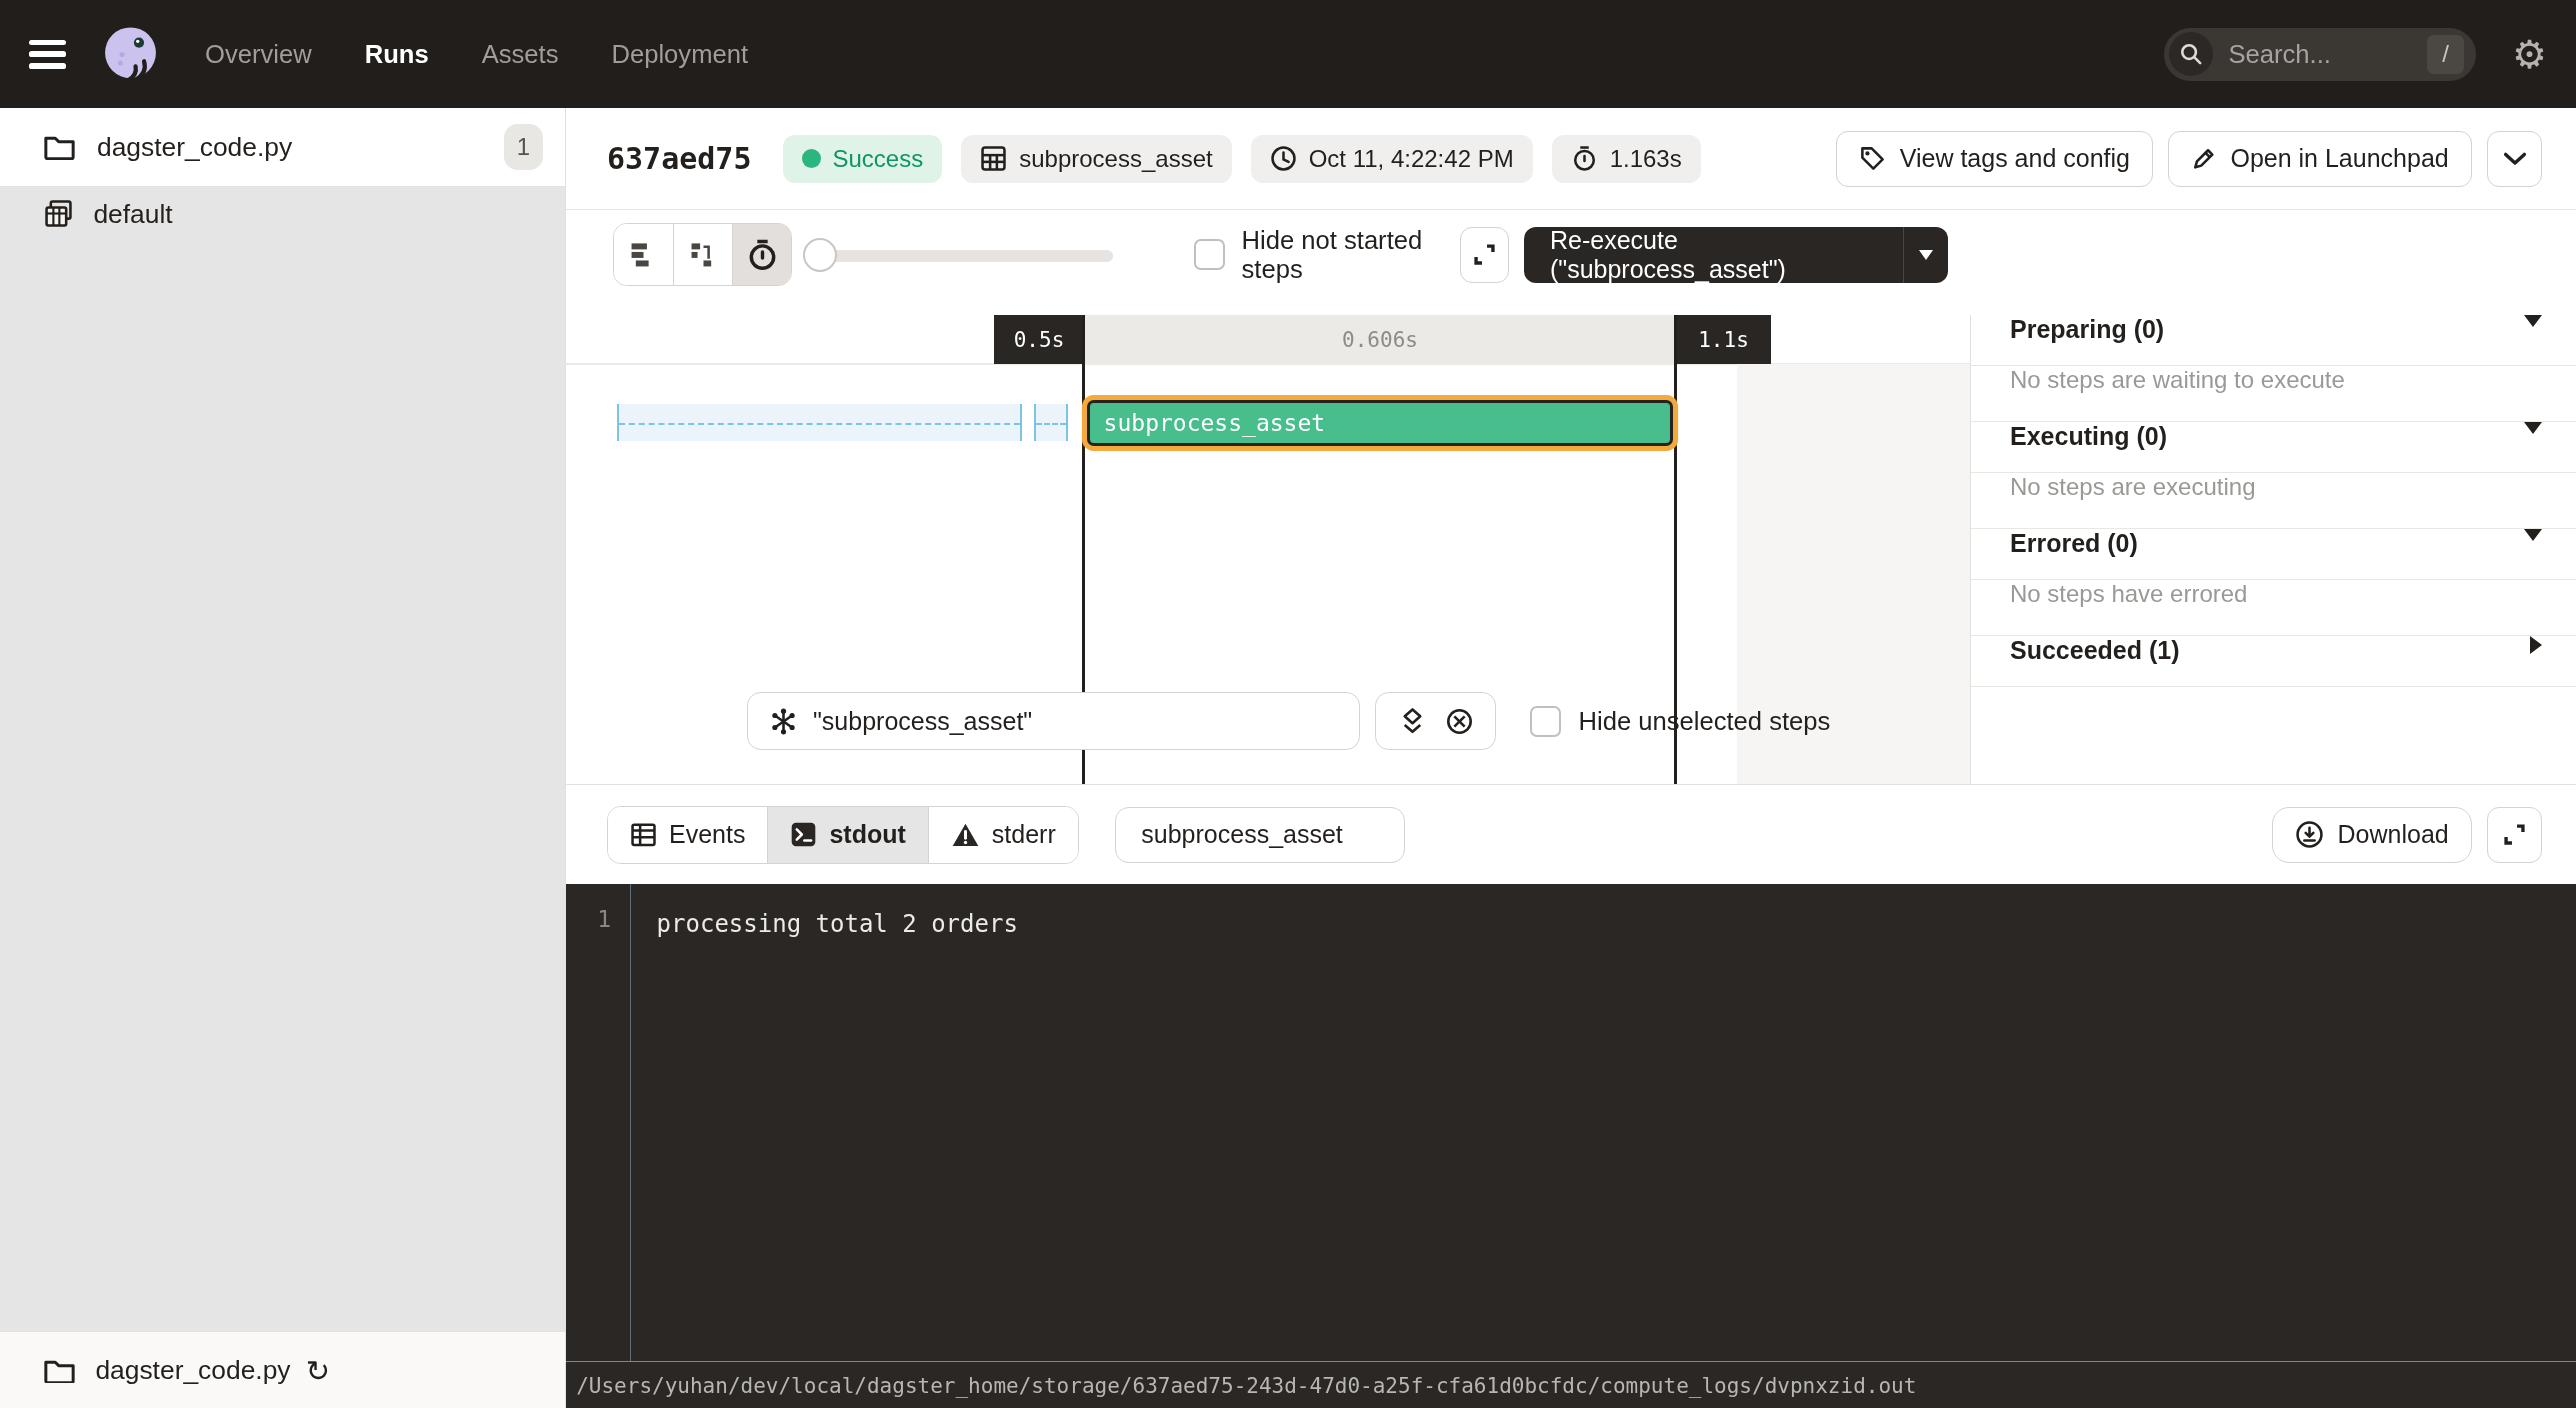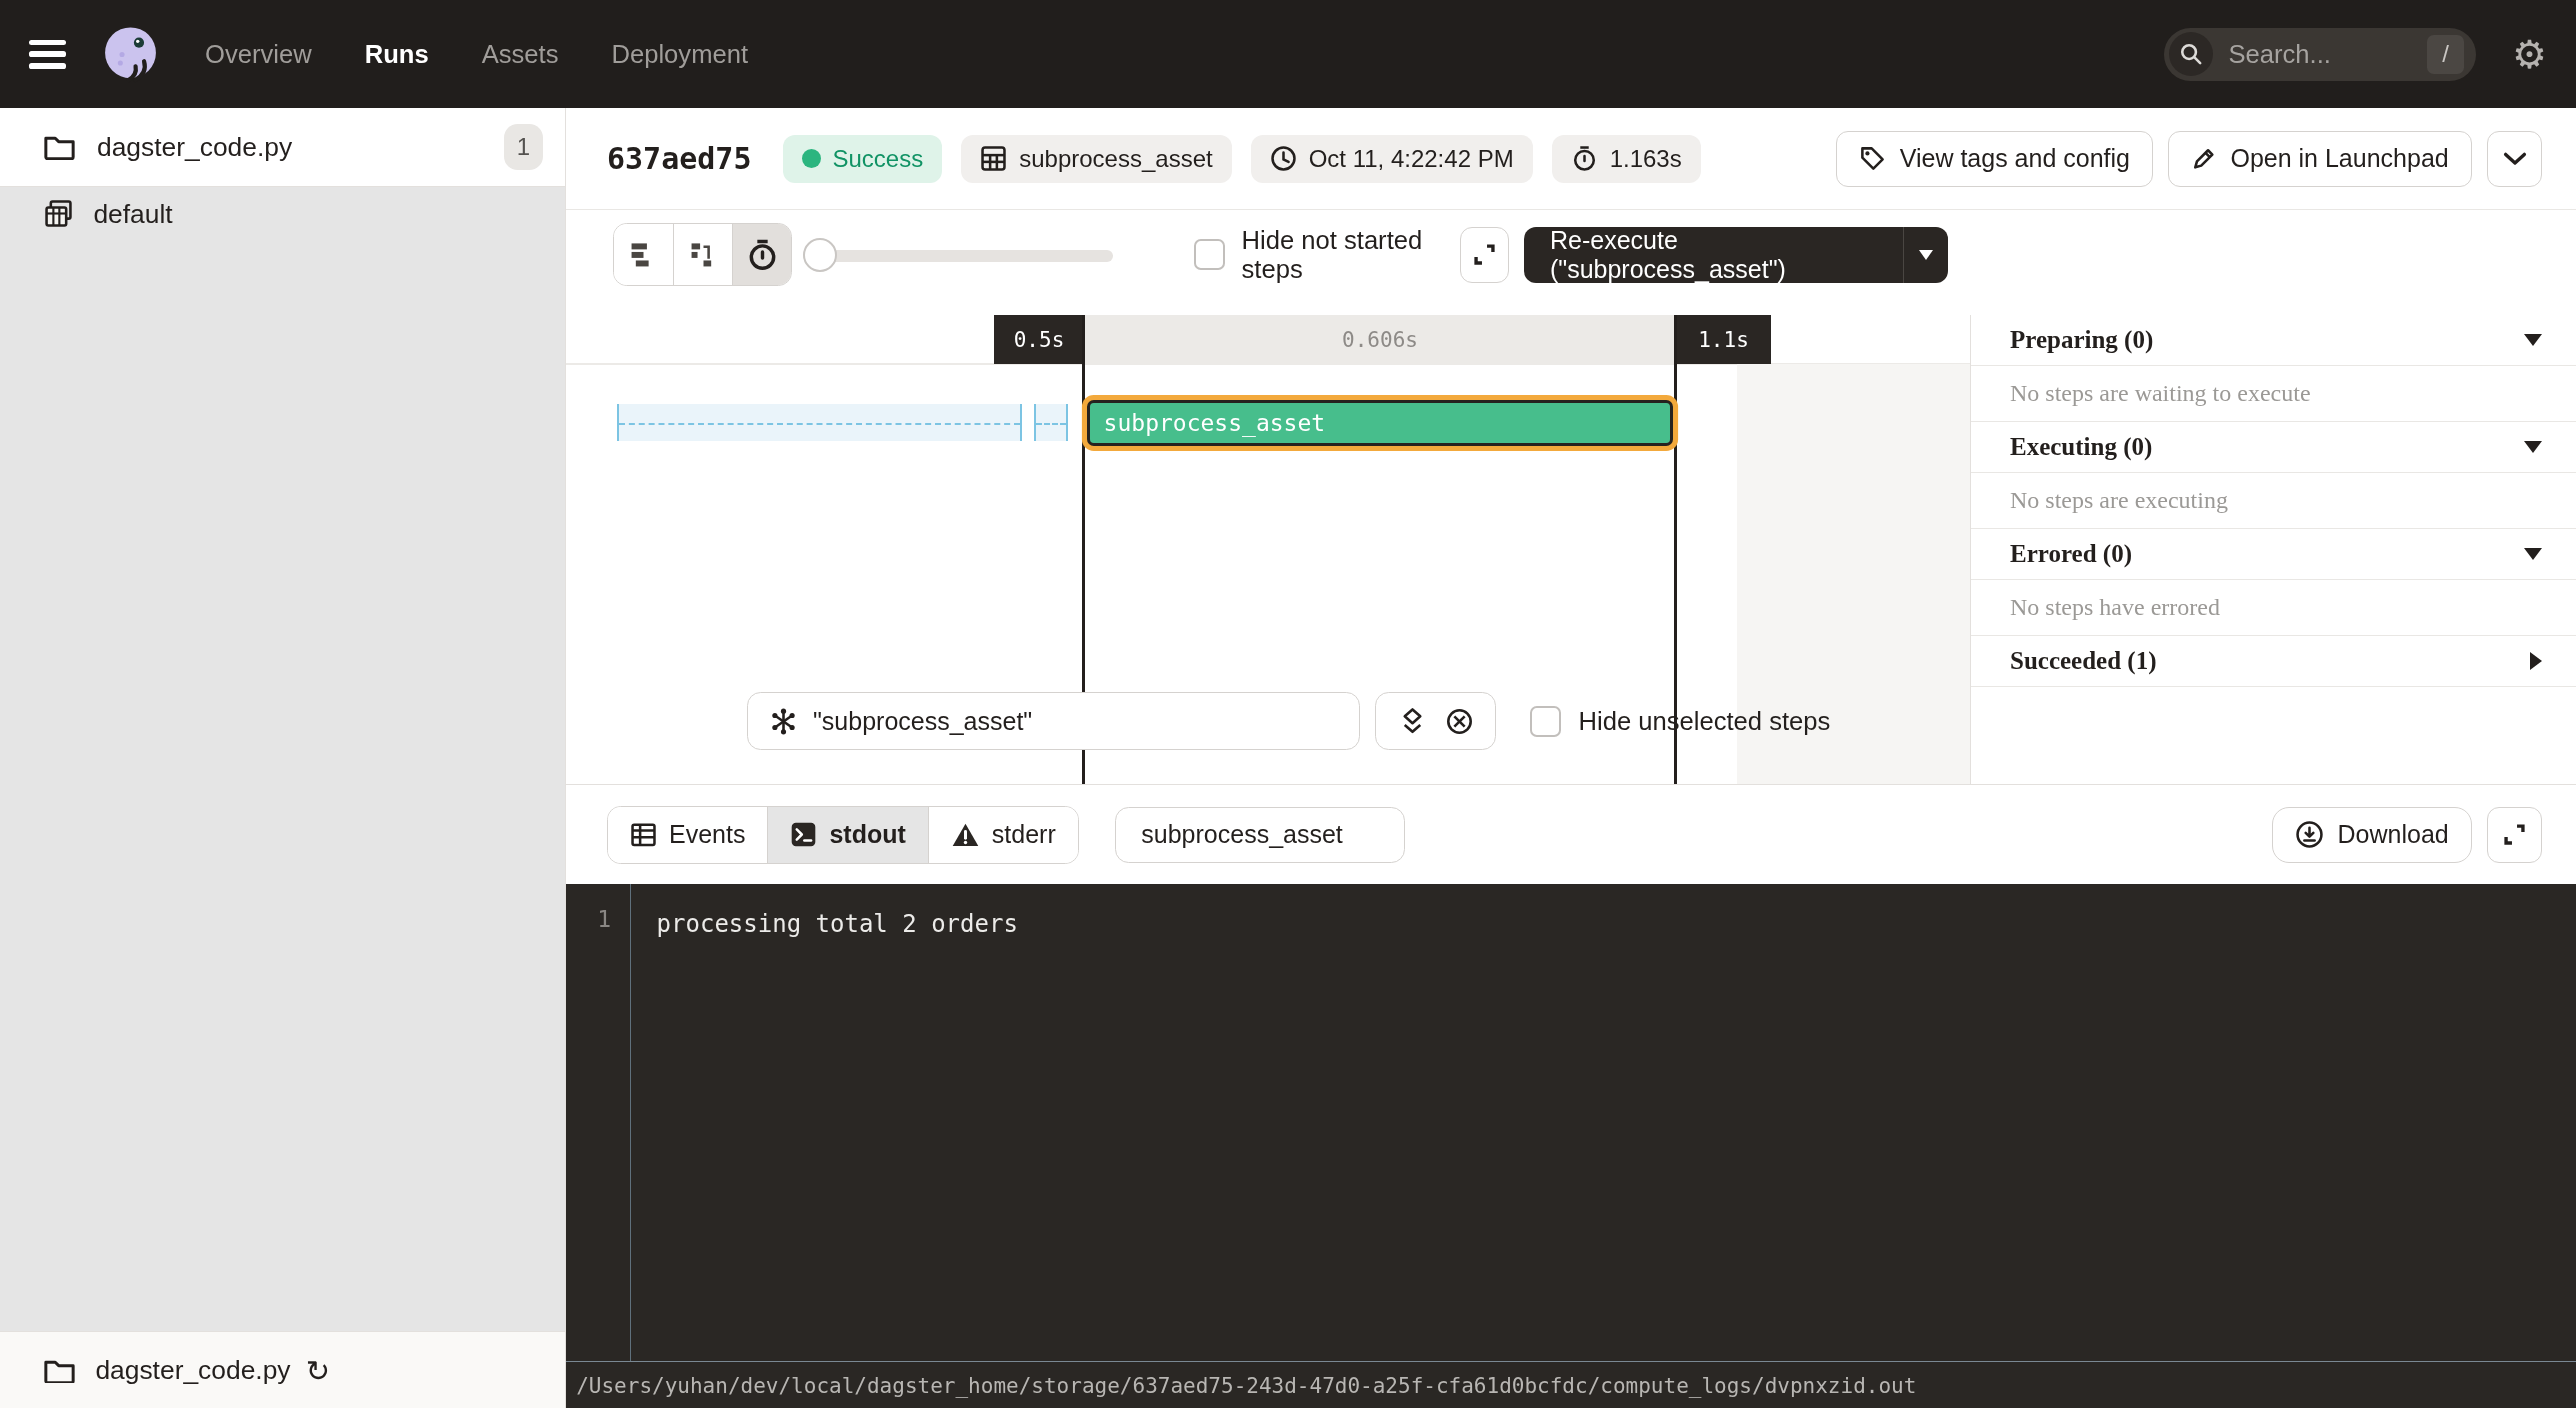--- a/index.html
+++ b/index.html
@@ -82,21 +82,21 @@
   .step-bar { position:absolute; background:#47BE8C; border:3.4px solid #26221F; border-radius:6.8px; box-shadow:0 0 0 5.1px #F3A93C; color:#fff; font-size:23px; display:flex; align-items:center; padding-left:13.6px; cursor:pointer; }
   .filter-row { position:absolute; left:181px; bottom:34px; display:flex; align-items:center; }
   .filter-input { width:613px; height:58px; background:#fff; border:1.7px solid #D5D2CF; border-radius:13.6px; display:flex; align-items:center; padding:0 20.4px; }
   .filter-input .ftext { font-size:25px; margin-left:13.6px; }
   .icon-pair { height:58px; border:1.7px solid #D5D2CF; border-radius:13.6px; background:#fff; display:flex; align-items:center; padding:0 12px; margin-left:15.3px; }
   .icon-pair .ib { width:39px; height:39px; display:flex; align-items:center; justify-content:center; cursor:pointer; margin:0 4.3px; }
   .filter-row .checkbox { margin-left:34px; }
 
   
   .steps-panel { flex:1; border-left:1.7px solid #E3E0DD; margin-top:105px; background:#fff; }
-  .sp-row { display:flex; align-items:center; padding:0 34px 0 39px; border-bottom:1.7px solid #E9E7E4;font-family:Liberation Serif, serif; }
+  .sp-row { display:flex; padding:0 34px 0 39px; border-bottom:1.7px solid #E9E7E4; }
   .sp-row.head { height:51px; font-size:25px; font-weight:700; }
   .sp-row.msg { height:56px; font-size:24px; color:#9B9996; font-weight:400; }
   .sp-row .t { flex:1; }
 
   
   .log-toolbar { height:99px; display:flex; align-items:center; padding:0 34px 0 41px; flex:none; background:#fff; }
   .tabs { display:flex; border:1.7px solid #D5D2CF; border-radius:13.6px; overflow:hidden; }
   .tab { height:56px; display:flex; align-items:center; padding:0 22px; font-size:25px; cursor:pointer; background:#fff; }
   .tab + .tab { border-left:1.7px solid #D5D2CF; }
   .tab.active { background:#e5e5e5; font-weight:700; }

